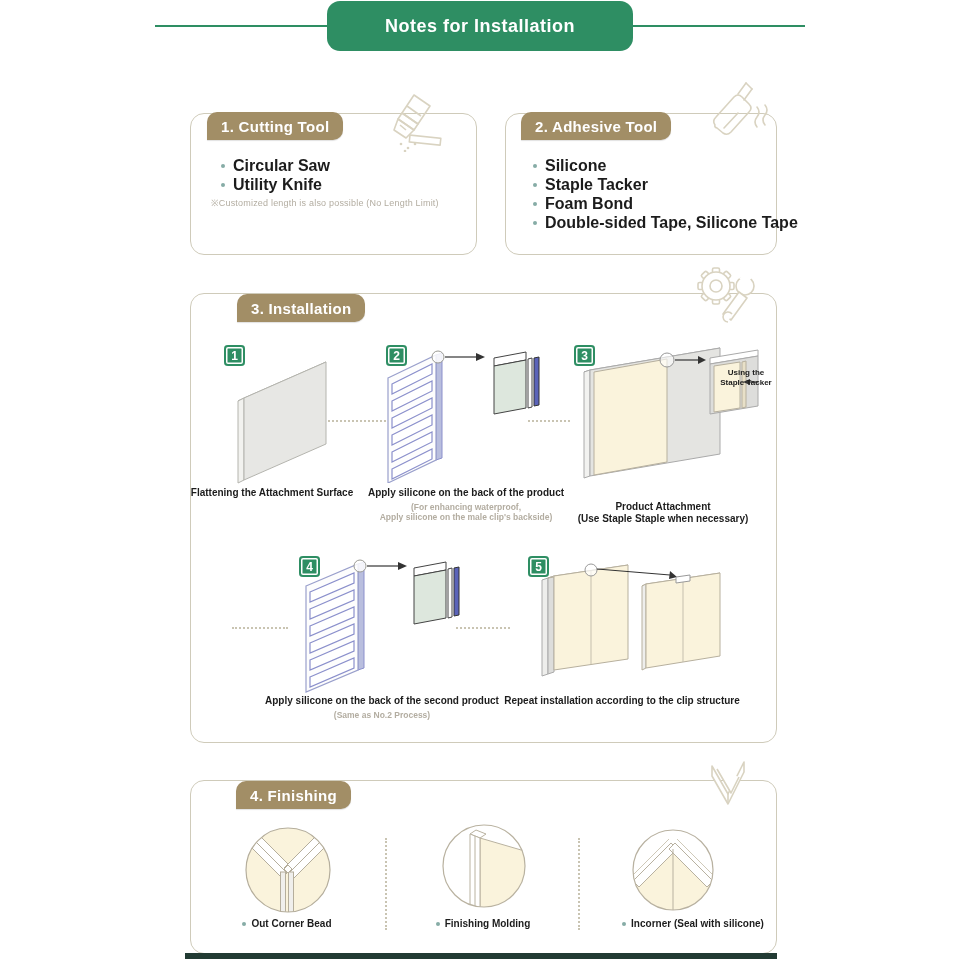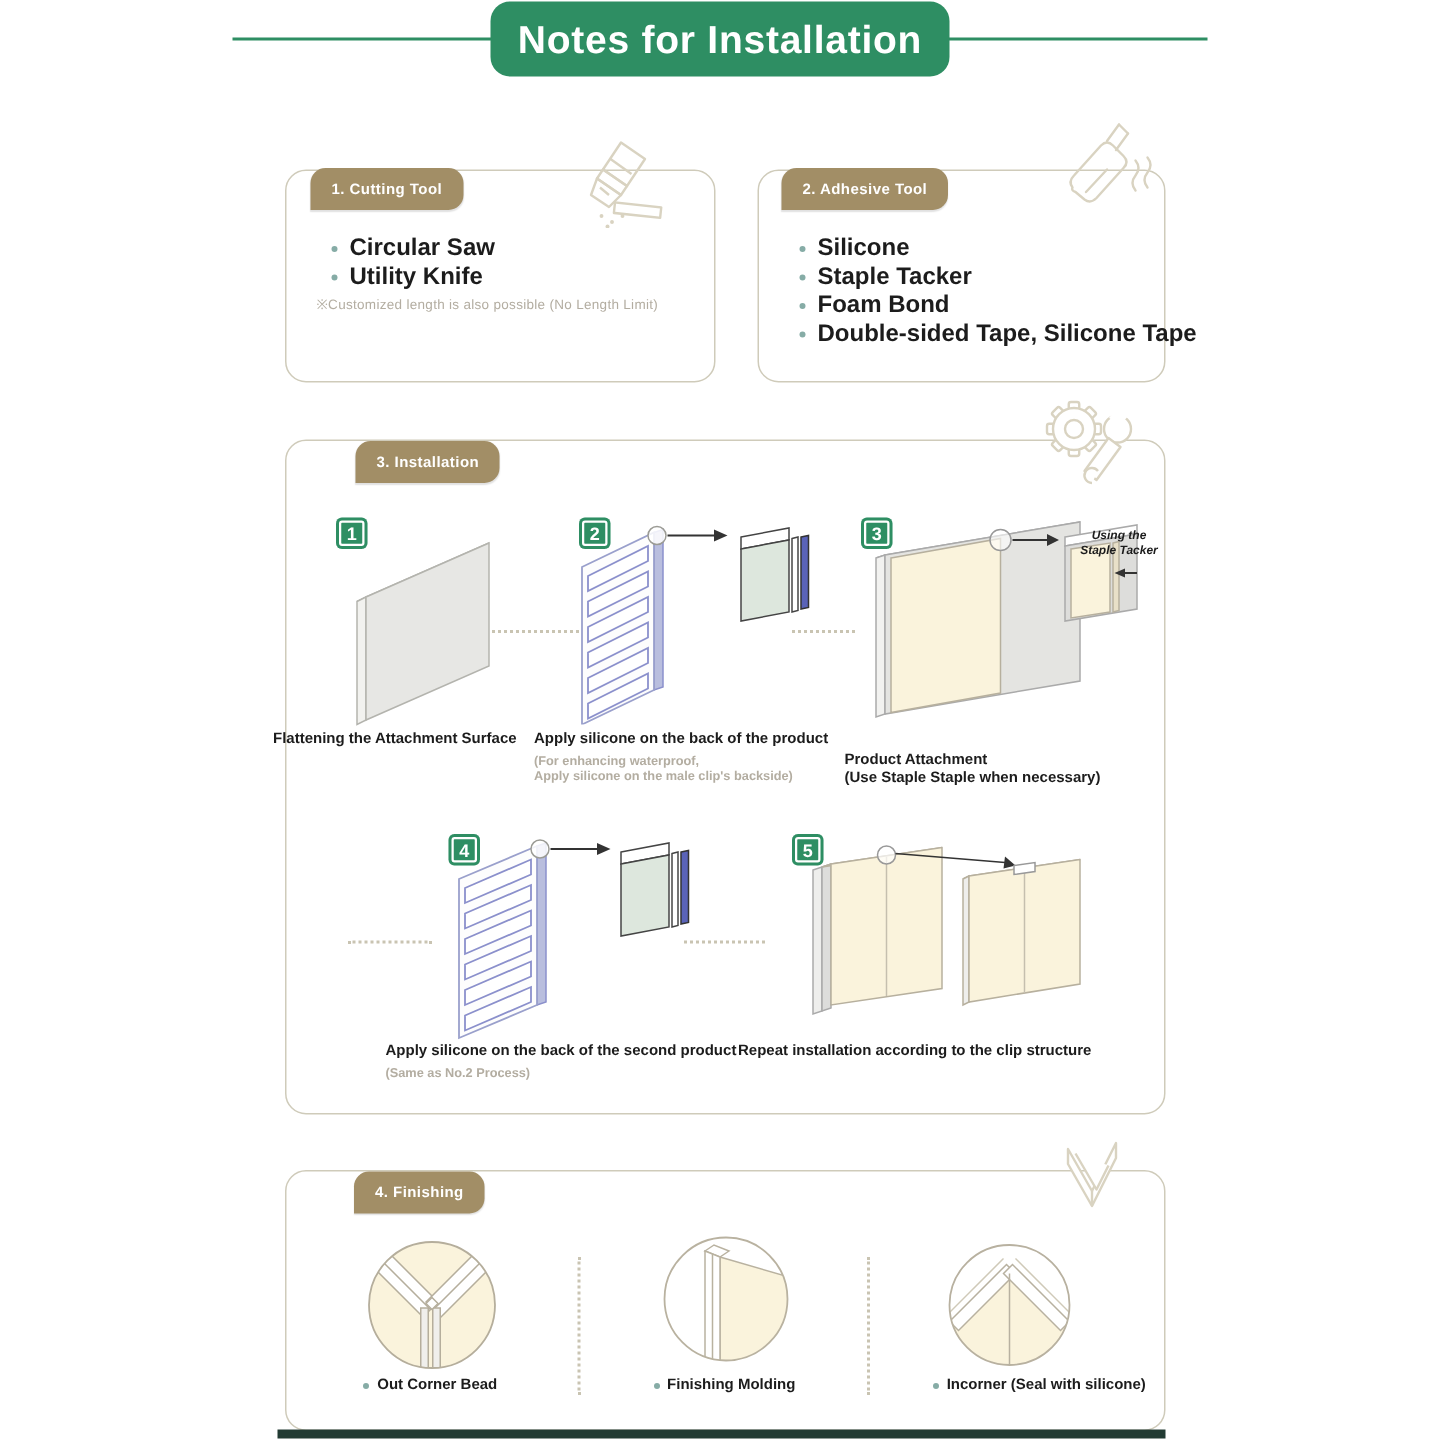--- a/index.html
+++ b/index.html
@@ -3,31 +3,31 @@
 <meta charset="utf-8">
 <style>
   html,body{margin:0;padding:0;background:#ffffff;}
   body{font-family:"Liberation Sans",sans-serif;}
   #stage{position:relative;width:960px;height:960px;background:#ffffff;overflow:hidden;}
 
   
   .header-line{position:absolute;left:155px;top:25px;width:650px;height:2px;background:#2e8e63;}
   .header-badge{position:absolute;left:327px;top:1px;width:306px;height:50px;background:#2e8e63;
     border-radius:13px;display:flex;align-items:center;justify-content:center;
-    color:#fff;font-size:26px;font-weight:bold;letter-spacing:.5px;}
+    color:#fff;font-size:18px;font-weight:bold;letter-spacing:.5px;}
 
   
   .box{position:absolute;border:1px solid #cfcbba;border-radius:14px;background:#fff;}
   #box-cutting{left:190px;top:113px;width:285px;height:140px;}
   #box-adhesive{left:505px;top:113px;width:270px;height:140px;}
   #box-installation{left:190px;top:293px;width:585px;height:448px;}
   #box-finishing{left:190px;top:780px;width:585px;height:172px;}
 
   .sec-badge{position:absolute;height:28px;background:#a28e66;border-radius:10px 10px 10px 0;
-    display:inline-flex;align-items:center;padding:0 14px;color:#fff;font-size:10px;font-weight:bold;
+    display:inline-flex;align-items:center;padding:0 14px;color:#fff;font-size:15px;font-weight:bold;
     letter-spacing:.3px;box-shadow:0 1px 1px rgba(0,0,0,.12);}
   #badge-cutting{left:207px;top:112px;}
   #badge-adhesive{left:521px;top:112px;}
   #badge-installation{left:205px;top:294px;margin-left:32px;}
   #badge-finishing{left:205px;top:781px;margin-left:31px;}
 
   
   .tool-list{position:absolute;margin:0;padding:0;list-style:none;}
   #list-cutting{left:221px;top:156px;}
   #list-adhesive{left:533px;top:156px;}
@@ -35,21 +35,21 @@
     font-size:16px;font-weight:bold;color:#1c1c1c;}
   .bullet{width:4px;height:4px;border-radius:50%;background:#86aca6;flex:0 0 auto;}
   .note{position:absolute;left:211px;top:196px;font-size:9px;color:#b3ada1;letter-spacing:.2px;}
 
   
   .step-num{position:absolute;width:21px;height:21px;background:#2e8e63;border-radius:4px;
     box-shadow:inset 0 0 0 2px #2e8e63, inset 0 0 0 3.5px #ffffff;
     display:flex;align-items:center;justify-content:center;color:#fff;font-size:12px;font-weight:bold;}
 
   
-  .caption{position:absolute;text-align:left;font-size:10px;font-weight:bold;color:#1c1c1c;line-height:11.5px;}
+  .caption{position:absolute;text-align:center;font-size:10px;font-weight:bold;color:#1c1c1c;line-height:11.5px;}
   .subcaption{font-size:8.5px;font-weight:bold;color:#b3ada1;line-height:10px;margin-top:3px;}
   .subline{font-size:8.5px;font-weight:bold;color:#b3ada1;line-height:10px;}
   .annotation{position:absolute;font-size:8px;font-weight:bold;color:#1c1c1c;line-height:10px;text-align:center;}
 
   
   .dots-h{position:absolute;height:0;border-top:2px dotted #c9c4b2;}
   .dots-v{position:absolute;width:0;border-left:2px dotted #c9c4b2;}
 
   .svgabs{position:absolute;}
   .footer-bar{position:absolute;left:185px;top:953px;width:592px;height:6px;background:#223b33;}
@@ -214,21 +214,21 @@
     <circle cx="95" cy="18" r="7" fill="#ffffff" fill-opacity="0.6" stroke="#999"></circle>
     <line x1="103" y1="18" x2="126" y2="18" stroke="#333" stroke-width="1.2"></line>
     <polygon points="126,14 134,18 126,22" fill="#333"></polygon>
     <polygon points="138,16 186,8 186,14 138,22" fill="#ffffff" stroke="#aaa" stroke-width="1"></polygon>
     <polygon points="138,22 186,14 186,64 138,72" fill="#dddddb" stroke="#aaa" stroke-width="1"></polygon>
     <polygon points="142,24 168,20 168,66 142,70" fill="#faf3dc" stroke="#b7b09e" stroke-width="1"></polygon>
     <polygon points="170,20 174,19 174,65 170,66" fill="#e8e0c8" stroke="#b7b09e" stroke-width="1"></polygon>
     <line x1="186" y1="40" x2="178" y2="40" stroke="#333" stroke-width="1.2"></line>
     <polygon points="178,37 171,40 178,43" fill="#333"></polygon>
   </svg>
-  <div class="annotation" style="left:720px;top:352px;width:52px;font-style:italic;">
+  <div class="annotation" style="left:720px;top:368px;width:52px;">
     <div>Using the</div>
     <div>Staple Tacker</div>
   </div>
   <div class="caption" style="left:563px;top:501px;width:200px;">
     <div>Product Attachment</div>
     <div>(Use Staple Staple when necessary)</div>
   </div>
 
   <div class="dots-h" style="left:232px;top:627px;width:56px;"></div>
   <div class="step-num" style="left:299px;top:556px;">

